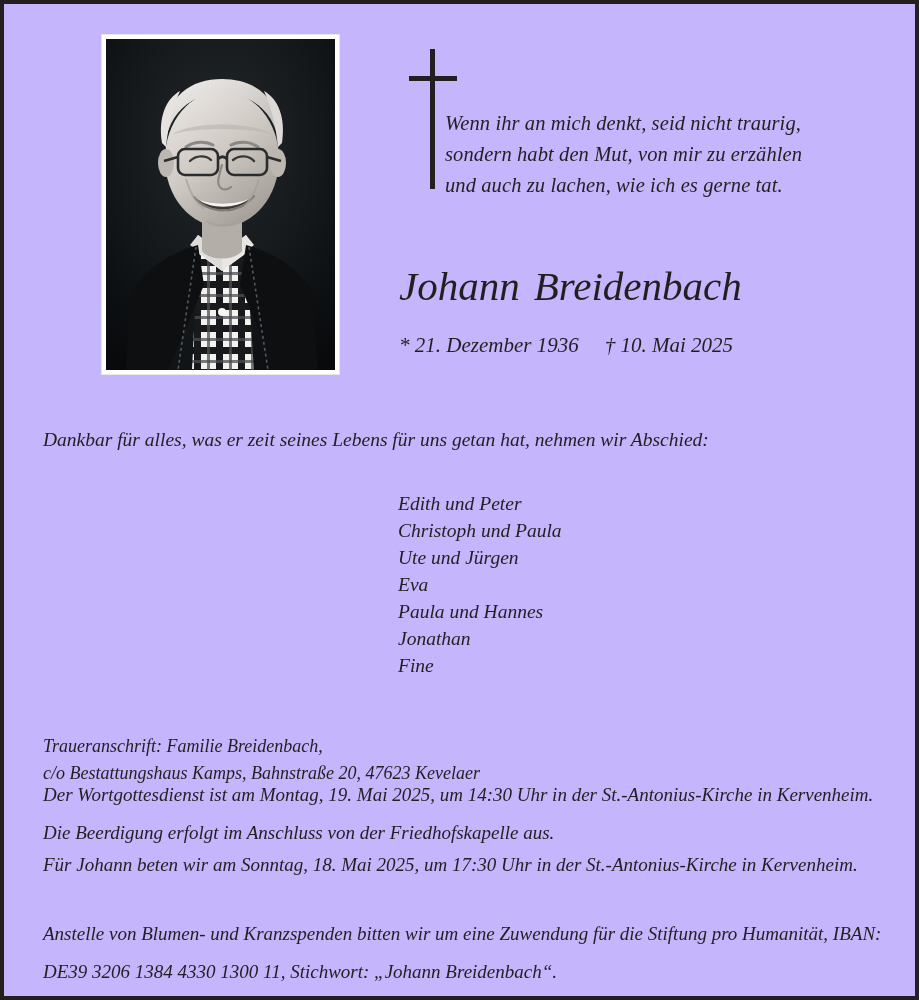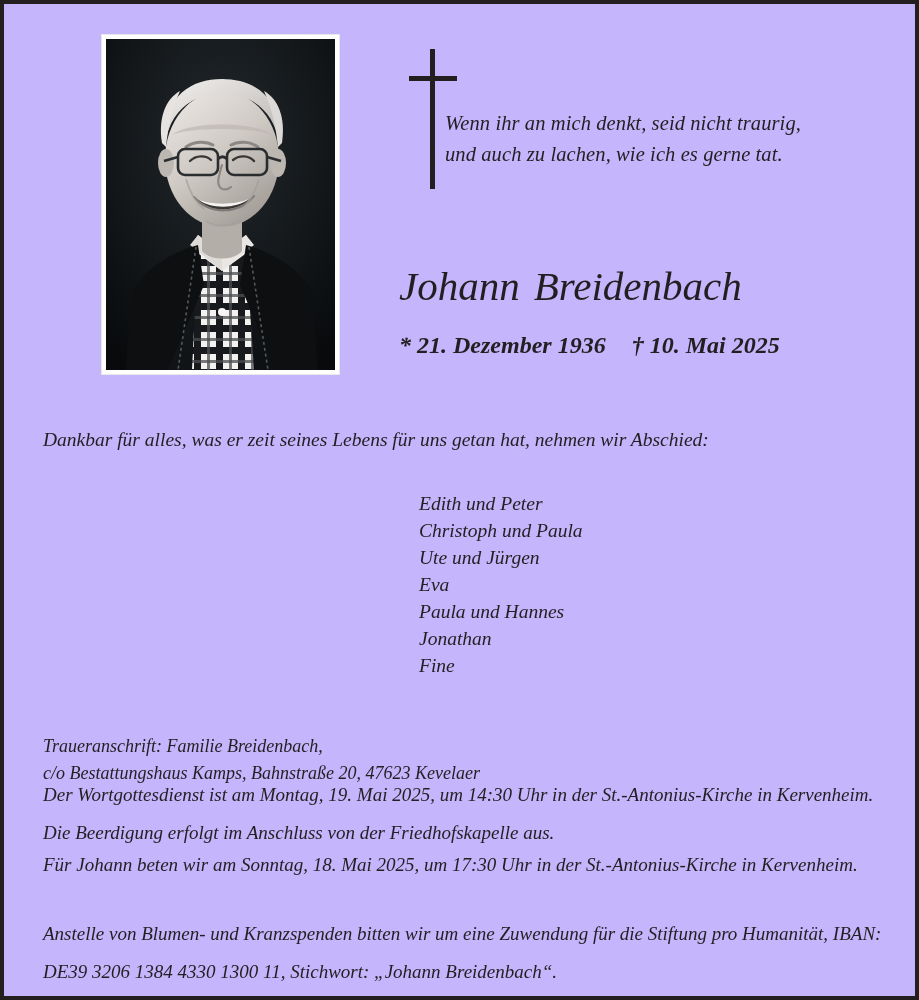--- a/index.html
+++ b/index.html
@@ -92,25 +92,24 @@
     color: #231f20;
     white-space: nowrap;
   }
   .name .gap { display: inline-block; width: 14px; }
 
   .dates {
     position: absolute;
     left: 395px;
     top: 327px;
     font-style: italic;
-    font-size: 24px;
+    font-size: 21px;
     line-height: 28px;
     color: #231f20;
     white-space: nowrap;
-    font-weight: bold;
   }
   .dates .sep { display: inline-block; width: 26px; }
 
   
   .intro {
     position: absolute;
     left: 39px;
     top: 422px;
     width: 845px;
     font-style: italic;
@@ -122,21 +121,20 @@
 
   
   .survivors {
     position: absolute;
     left: 394px;
     top: 486px;
     font-style: italic;
     font-size: 19.5px;
     line-height: 27px;
     color: #231f20;
-    margin-left: 21px;
   }
   .survivors div { white-space: nowrap; }
 
   
   .addr {
     position: absolute;
     left: 39px;
     top: 729px;
     width: 850px;
     font-style: italic;
@@ -260,20 +258,21 @@
       </div>
     </div>
 
     <div class="cross">
       <div class="bar-v"></div>
       <div class="bar-h"></div>
     </div>
 
     <div class="epitaph">
       <div>Wenn ihr an mich denkt, seid nicht traurig,</div>
+      <div>sondern habt den Mut, von mir zu erzählen</div>
       <div>und auch zu lachen, wie ich es gerne tat.</div>
     </div>
 
     <div class="name">
       <span>Johann</span><span class="gap"></span><span>Breidenbach</span>
     </div>
 
     <div class="dates">
       <span>*</span>
       <span>21. Dezember 1936</span><span class="sep"></span><span>†</span>

